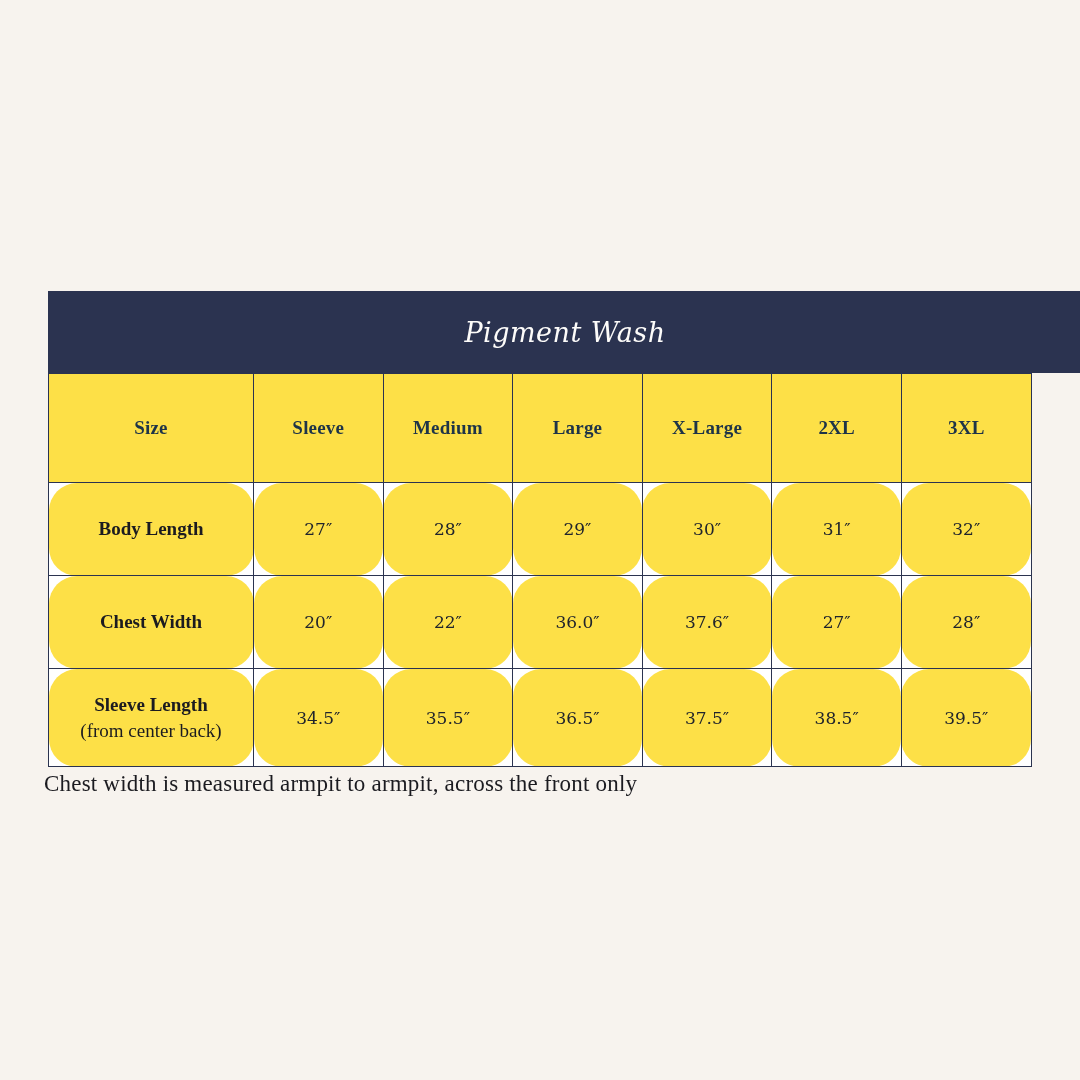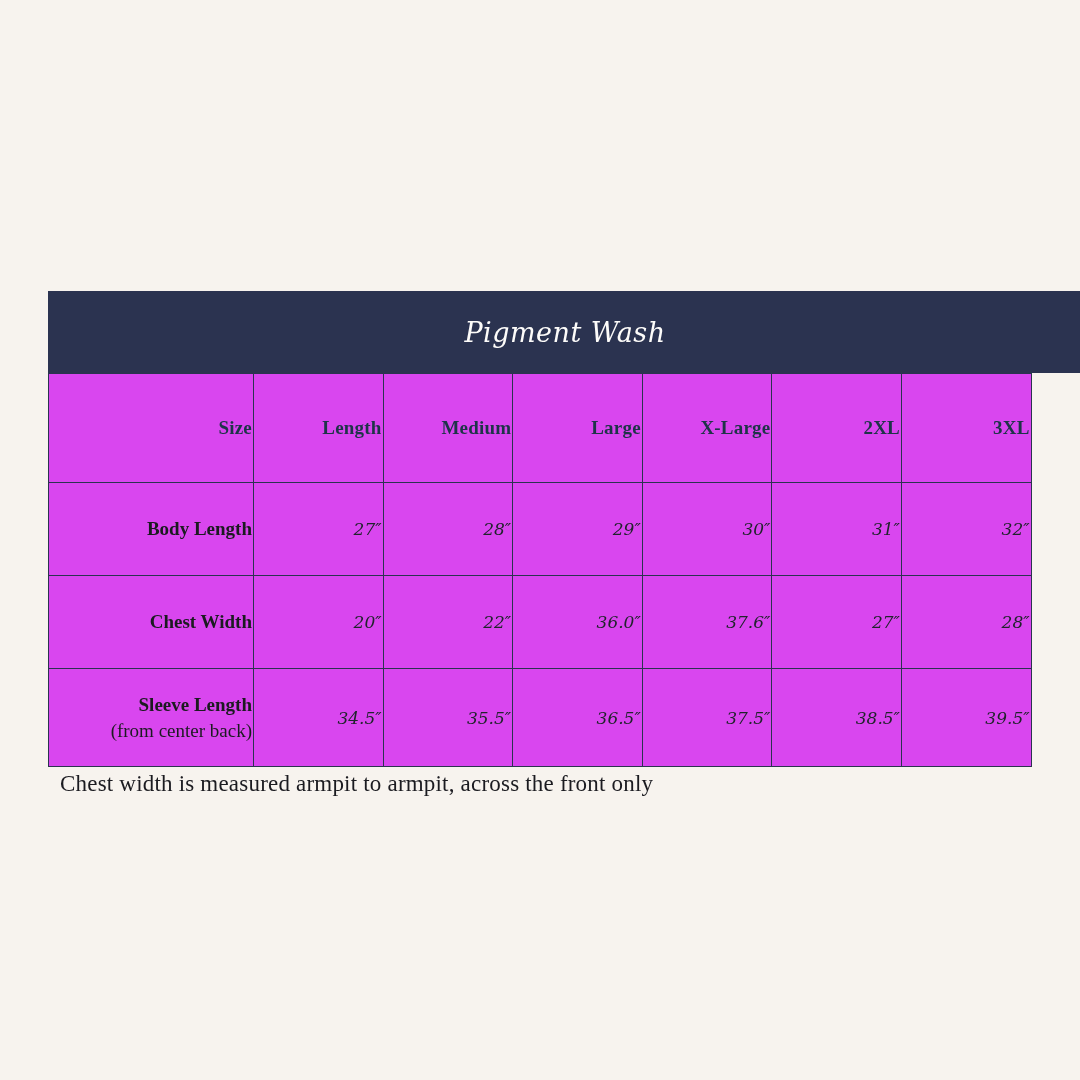--- a/index.html
+++ b/index.html
@@ -43,67 +43,67 @@
   }
 
   table.size-table {
     border-collapse: collapse;
     width: 983px;
     background: #ffffff;
     table-layout: fixed;
   }
   table.size-table td {
     border: 1px solid #2b3350;
-    text-align: right;
+    text-align: center;
     vertical-align: middle;
-    background: #d946ef;
+    background: #fde047;
   }
 
   col.c-label { width: 205px; }
   col.c-size  { width: 129.6px; }
 
   
   tr.head-row td {
     height: 106px;
     color: #1e3448;
     font-family: "Liberation Serif", serif;
     font-weight: bold;
     font-size: 19px;
     letter-spacing: 0.2px;
   }
 
   
   tr.data-row td {
     height: 90px;
+    border-radius: 28px;
   }
   td.row-label {
     color: #1b1b20;
     font-family: "Liberation Serif", serif;
     font-weight: bold;
     font-size: 19px;
     line-height: 1.25;
   }
   td.row-label .sub {
     display: block;
     font-weight: normal;
     font-size: 19px;
     margin-top: 2px;
   }
   td.cell-val {
     color: #20242c;
     font-family: "DejaVu Serif", serif;
     font-size: 17px;
-    font-style: italic;
   }
 
   tr.tall-row td { height: 95px; }
 
   .footnote {
     position: absolute;
-    left: 60px;
+    left: 44px;
     top: 771px;
     color: #1b1b20;
     font-family: "Liberation Serif", serif;
     font-size: 23px;
     letter-spacing: 0.2px;
   }
 </style>
 </head>
 <body>
 
@@ -121,21 +121,21 @@
         <col class="c-size">
           <col class="c-size">
           <col class="c-size">
         <col class="c-size">
           <col class="c-size">
           <col class="c-size">
       </colgroup>
       <tbody>
         <tr class="head-row">
           <td>Size</td>
-          <td>Length</td>
+          <td>Sleeve</td>
           <td>Medium</td>
           <td>Large</td>
           <td>X-Large</td>
           <td>2XL</td>
           <td>3XL</td>
         </tr>
 
         <tr class="data-row">
           <td class="row-label">Body Length</td>
           <td class="cell-val">27″</td>

